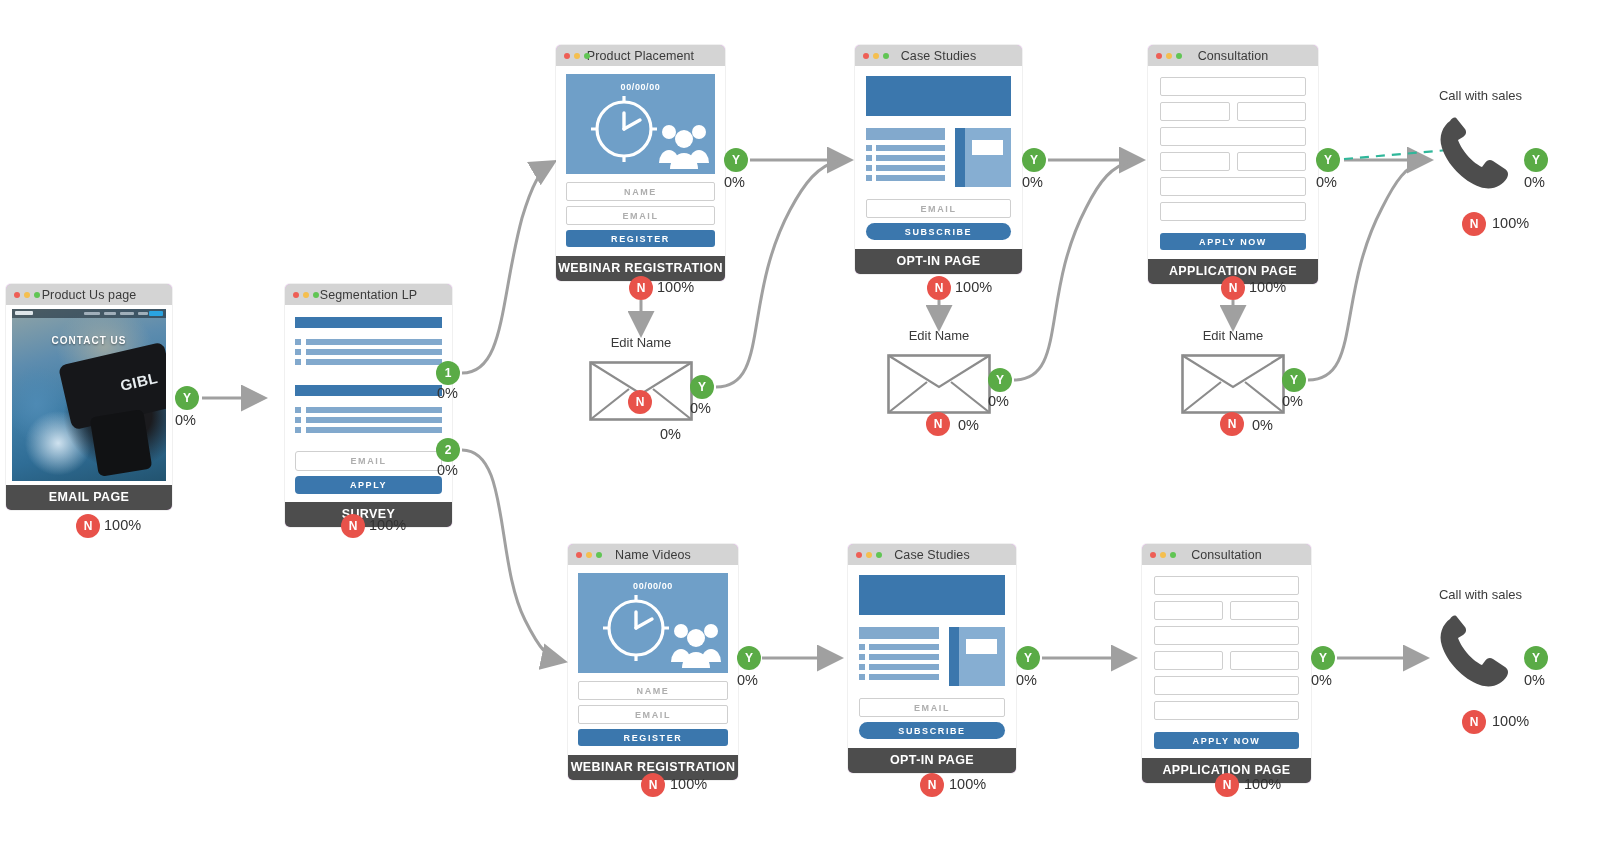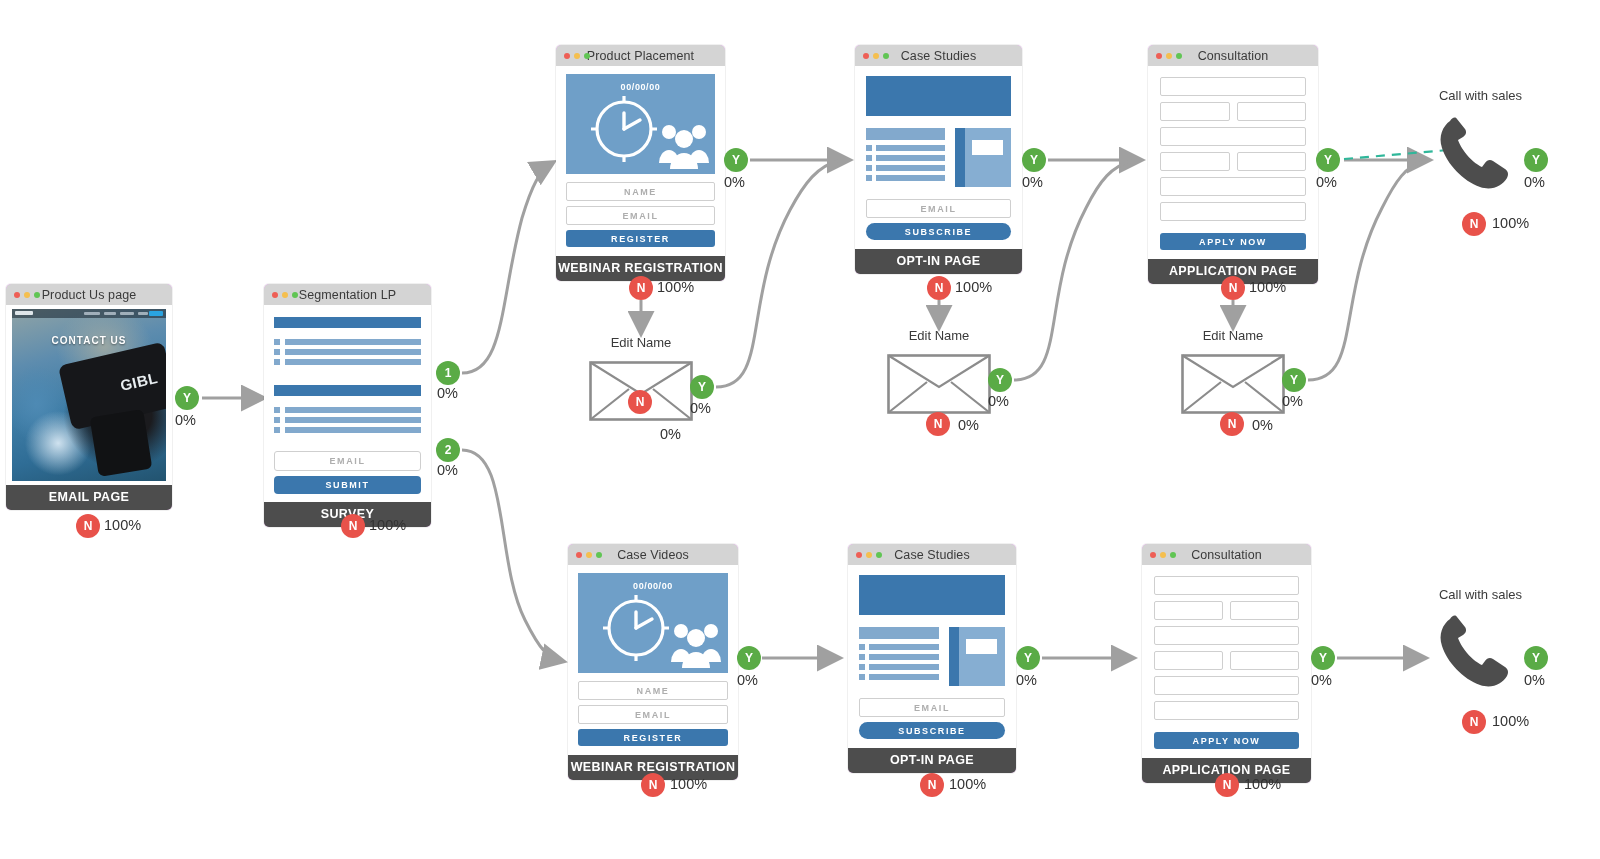--- a/index.html
+++ b/index.html
@@ -166,21 +166,21 @@
   </div>
   <div class="badge yes" style="left:175px;top:386px;">
       <span>Y</span>
     </div>
   <div class="pct" style="left:175px;top:412px;">0%</div>
   <div class="badge no" style="left:76px;top:514px;">
       <span>N</span>
     </div>
   <div class="pct" style="left:104px;top:517px;">100%</div>
 
-  <div class="node" style="left:264px;top:284px;width:167px;">
+  <div class="node" style="left:285px;top:284px;width:167px;">
     <div class="win">
       <div class="titlebar">
         <div class="dots">
           <span class="dot r"></span>
             <span class="dot y"></span>
             <span class="dot g"></span>
         </div>
         <div class="wtitle">Segmentation LP</div>
       </div>
       <div class="wbody" style="padding:12px 10px 8px 10px;">
@@ -209,21 +209,21 @@
           <span class="sqLite" style="width:6px;height:6px;display:block;"></span>
           <span class="barLite" style="height:6px;flex:1;display:block;"></span>
         </div>
         <div style="display:flex;align-items:center;gap:5px;">
           <span class="sqLite" style="width:6px;height:6px;display:block;"></span>
           <span class="barLite" style="height:6px;flex:1;display:block;"></span>
         </div>
         <div style="height:18px;"></div>
         <div class="field" style="height:18px;border-radius:3px;">EMAIL</div>
         <div style="height:5px;"></div>
-        <div class="cta" style="height:18px;border-radius:4px;">SUBMIT</div>
+        <div class="cta" style="height:18px;border-radius:4px;">APPLY</div>
       </div>
       <div class="footer">SURVEY</div>
     </div>
   </div>
   <div class="badge num" style="left:436px;top:361px;">
       <span>1</span>
     </div>
   <div class="pct" style="left:437px;top:385px;">0%</div>
   <div class="badge num" style="left:436px;top:438px;">
       <span>2</span>
@@ -455,21 +455,21 @@
   <div class="pct" style="left:1492px;top:215px;">100%</div>
 
   <div class="node" style="left:568px;top:544px;width:170px;">
     <div class="win">
       <div class="titlebar">
         <div class="dots">
           <span class="dot r"></span>
             <span class="dot y"></span>
             <span class="dot g"></span>
         </div>
-        <div class="wtitle">Case Videos</div>
+        <div class="wtitle">Name Videos</div>
       </div>
       <div class="wbody" style="padding:8px 10px 9px 10px;">
         <div class="hero" style="height:100px;">
           <div class="datelbl">00/00/00</div>
           <svg width="150" height="84" viewBox="0 0 150 84" style="margin-top:9px;">
             <g stroke="#fff" stroke-width="3.2" fill="none">
               <circle cx="58" cy="42" r="27"></circle>
               <line x1="58" y1="9" x2="58" y2="15"></line>
               <line x1="58" y1="69" x2="58" y2="75"></line>
               <line x1="25" y1="42" x2="31" y2="42"></line>

